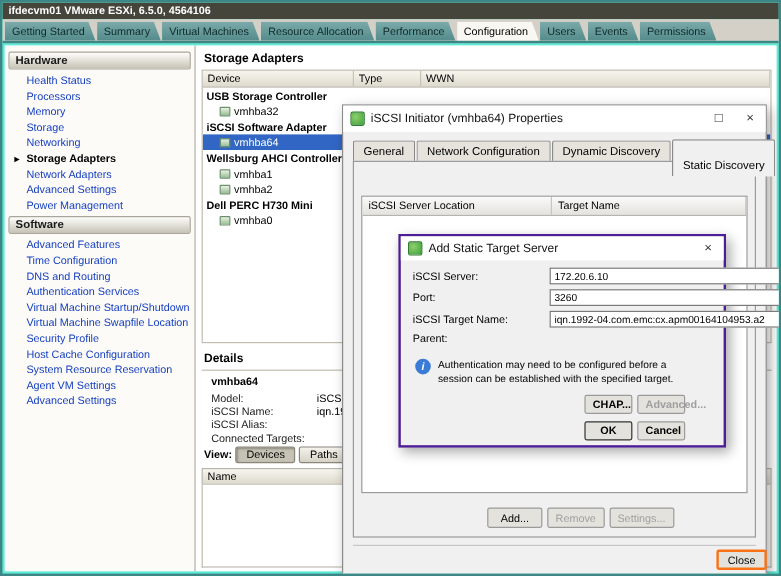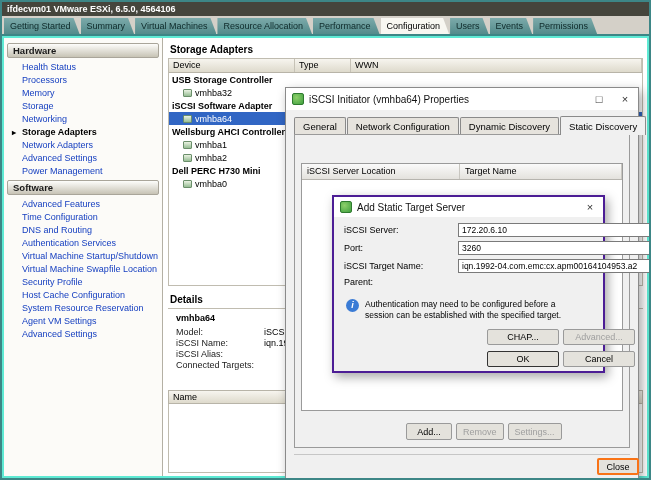--- a/index.html
+++ b/index.html
@@ -87,21 +87,21 @@
               border:1px solid #2e7a2e; }
   .dlg-title-text { white-space:nowrap; overflow:hidden; }
   .dlg-controls { margin-left:auto; display:flex; height:100%; }
   .dlg-ctrl { width:26px; text-align:center; font-size:11px; color:#333;
               display:flex; align-items:center; justify-content:center; cursor:pointer; }
 
   .dlg-tabs { display:flex; padding:6px 0 0 8px; position:relative; }
   .dlg-tab { font-size:9.5px; padding:3px 8px; border:1px solid #8a8a8a; border-bottom:none;
              background:#e6e3dd; border-radius:2px 2px 0 0; position:relative; top:1px;
              margin-right:1px; cursor:pointer; white-space:nowrap; }
-  .dlg-tab.active { background:#f0f0f0; top:0; padding-top:4px; z-index:3; }
+  .dlg-tab.active { background:#f0f0f0; top:0; padding-top:16px; z-index:3; }
 
   .dlg-panel { position:absolute; left:8px; right:8px; top:46px; height:314px;
                border:1px solid #9a9a9a; background:#f0f0f0; }
   .dlg-desc { font-size:9px; margin:10px 6px 5px 6px; }
   .targets-table { position:absolute; left:6px; right:6px; top:28px; bottom:36px;
                    border:1px solid #9a9a9a; background:#fff; overflow:hidden; }
   .tt-header { display:grid; grid-template-columns:158px 1fr; height:16px;
                background:linear-gradient(#fafafa,#e4e2dd); border-bottom:1px solid #b6b4ae;
                font-size:9px; }
   .tt-header div { padding:2px 5px; border-right:1px solid #c8c6c0; white-space:nowrap; }
@@ -122,22 +122,22 @@
   .flabel { width:78px; white-space:nowrap; }
   .finput { width:196px; height:14px; font-size:8.5px; font-family:"Liberation Sans",sans-serif;
             border:1px solid #7a7a7a; background:#fff; padding:1px 3px; }
   .info-row { position:absolute; left:12px; top:82px; display:flex; gap:6px; width:248px; }
   .info-icon { width:13px; height:13px; flex:0 0 auto; border-radius:50%; background:#3a7bd5;
                color:#fff; font-size:9px; font-weight:bold; font-style:italic;
                text-align:center; line-height:13px; }
   .info-text { font-size:8.5px; line-height:11px; width:218px; }
   .chap-row { position:absolute; left:153px; top:112px; display:flex; gap:4px; }
   .ok-row   { position:absolute; left:153px; top:134px; display:flex; gap:4px; }
-  .dlg2-btn { width:72px; height:16px; font-size:9px; background:#e4e2dc;
-              border:1px solid #9a9a9a; border-radius:2px; cursor:pointer; }
+  .dlg2-btn { width:40px; height:16px; font-size:9px; background:#e4e2dc;
+              border:1px solid #9a9a9a; border-radius:2px; cursor:pointer;font-weight:bold; }
   .dlg2-btn:disabled { color:#9f9f9f; cursor:default; }
   .dlg2-btn.default { border:1px solid #333; }
 </style>
 </head>
 <body>
 
 <div id="app">
 
   <div class="titlebar">ifdecvm01 VMware ESXi, 6.5.0, 4564106</div>
 
@@ -271,20 +271,25 @@
         <div class="drow">
             <span class="dlabel">iSCSI Alias:</span>
             <span class="dvalue"></span>
           </div>
         <div class="drow">
             <span class="dlabel">Connected Targets:</span>
             <span class="dvalue"></span>
           </div>
       </div>
 
+      <div class="view-row">
+        <span class="view-label">View:</span>
+        <button class="toggle-btn active">Devices</button>
+        <button class="toggle-btn">Paths</button>
+      </div>
 
       <div class="bottom-header">
         <div>Name</div>
       </div>
       <div class="bottom-body"></div>
     </div>
   </div>
 
   <div class="dialog" id="props-dialog">
     <div class="dlg-titlebar">

